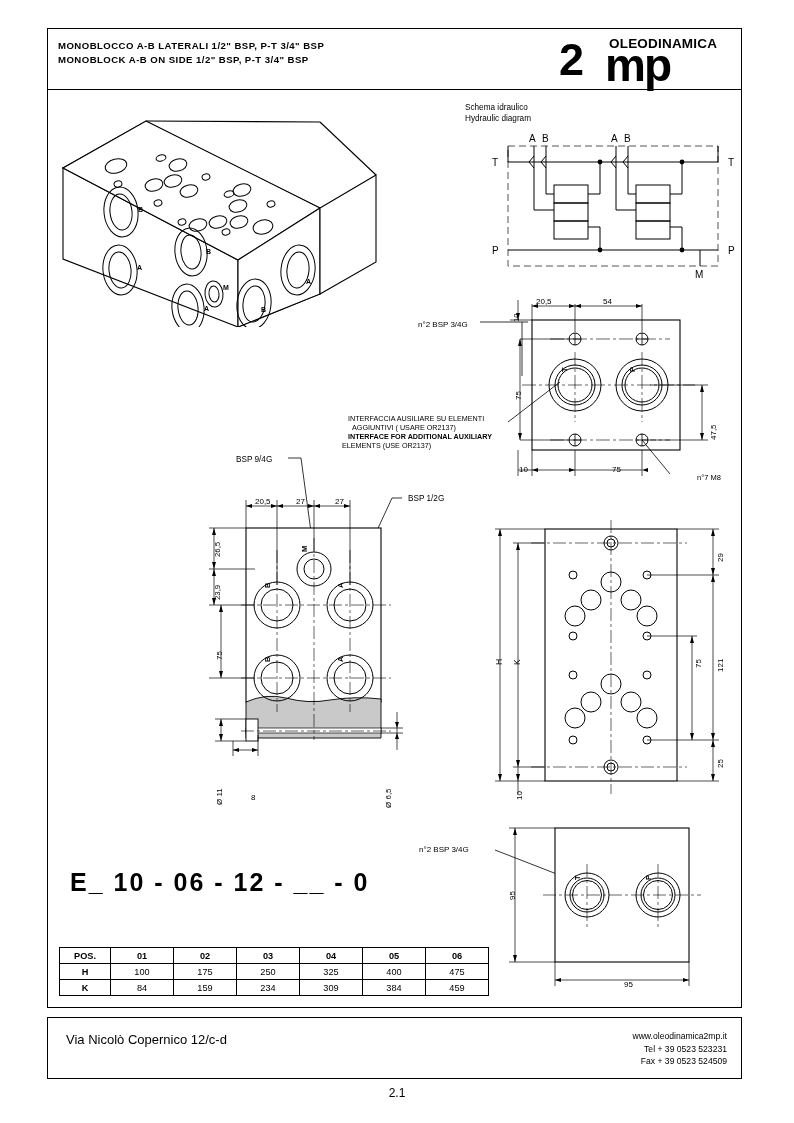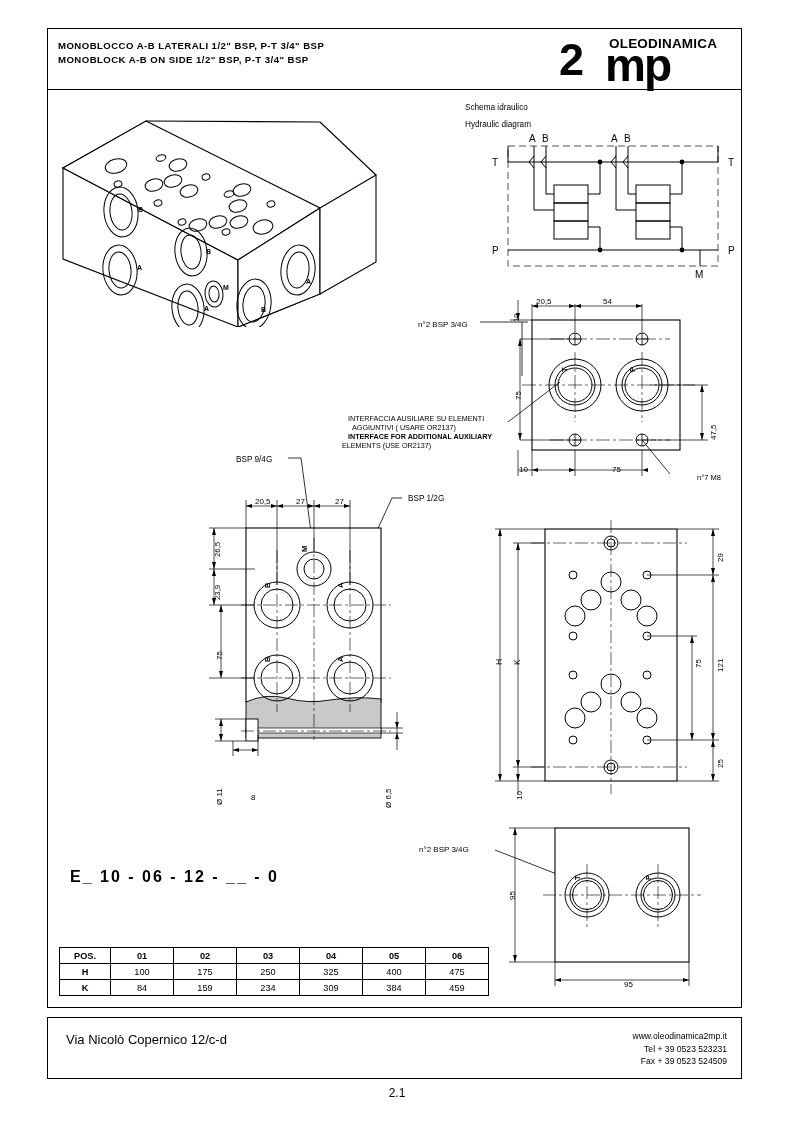--- a/index.html
+++ b/index.html
@@ -25,21 +25,21 @@
 
   
   .lbl{position:absolute;font-size:7.2px;white-space:nowrap;font-family:"Liberation Sans",sans-serif;padding-left:8px;}
   .dimv{position:absolute;font-size:7.6px;white-space:nowrap;transform-origin:0 0;transform:rotate(-90deg);}
   svg{display:block;}
 
   
   .schema-cap{position:absolute;font-size:8.2px;white-space:nowrap;}
 
   
-  .partcode{position:absolute;left:70px;top:868px;font-size:16px;font-weight:bold;letter-spacing:2.0px;white-space:nowrap;}
+  .partcode{position:absolute;left:70px;top:868px;font-size:25px;font-weight:bold;letter-spacing:2.0px;white-space:nowrap;}
 
   
   table.pos{position:absolute;left:59px;top:947px;border-collapse:collapse;font-size:9.2px;}
   table.pos td,table.pos th{border:1px solid #000;height:15px;text-align:center;padding:0;font-weight:normal;}
   table.pos th{font-weight:bold;}
   table.pos .c0{width:50px;}
   table.pos .cN{width:62px;}
 
   
   .addr{position:absolute;left:18px;top:12px;font-size:13px;line-height:19px;white-space:nowrap;text-align:center;}
@@ -130,21 +130,21 @@
         <text x="148" y="142">B</text>
         <text x="146" y="199">A</text>
         <text x="165" y="178">M</text>
         <text x="203" y="200">B</text>
         <text x="248" y="172">A</text>
       </g>
     </svg>
   </div>
 
   <div class="schema-cap" style="left:465px;top:103px;">Schema idraulico</div>
-  <div class="schema-cap" style="left:465px;top:120px;">Hydraulic diagram</div>
+  <div class="schema-cap" style="left:465px;top:114px;">Hydraulic diagram</div>
 
   <div style="position:absolute;left:490px;top:130px;">
     <svg width="260" height="150" viewBox="0 0 260 150">
 
       <rect x="18" y="16" width="210" height="120" fill="none" stroke="#555" stroke-width="1" stroke-dasharray="7,4"></rect>
       <g fill="none" stroke="#000" stroke-width="1">
 
         <line x1="18" y1="32" x2="228" y2="32"></line>
 
         <line x1="18" y1="120" x2="228" y2="120"></line>

